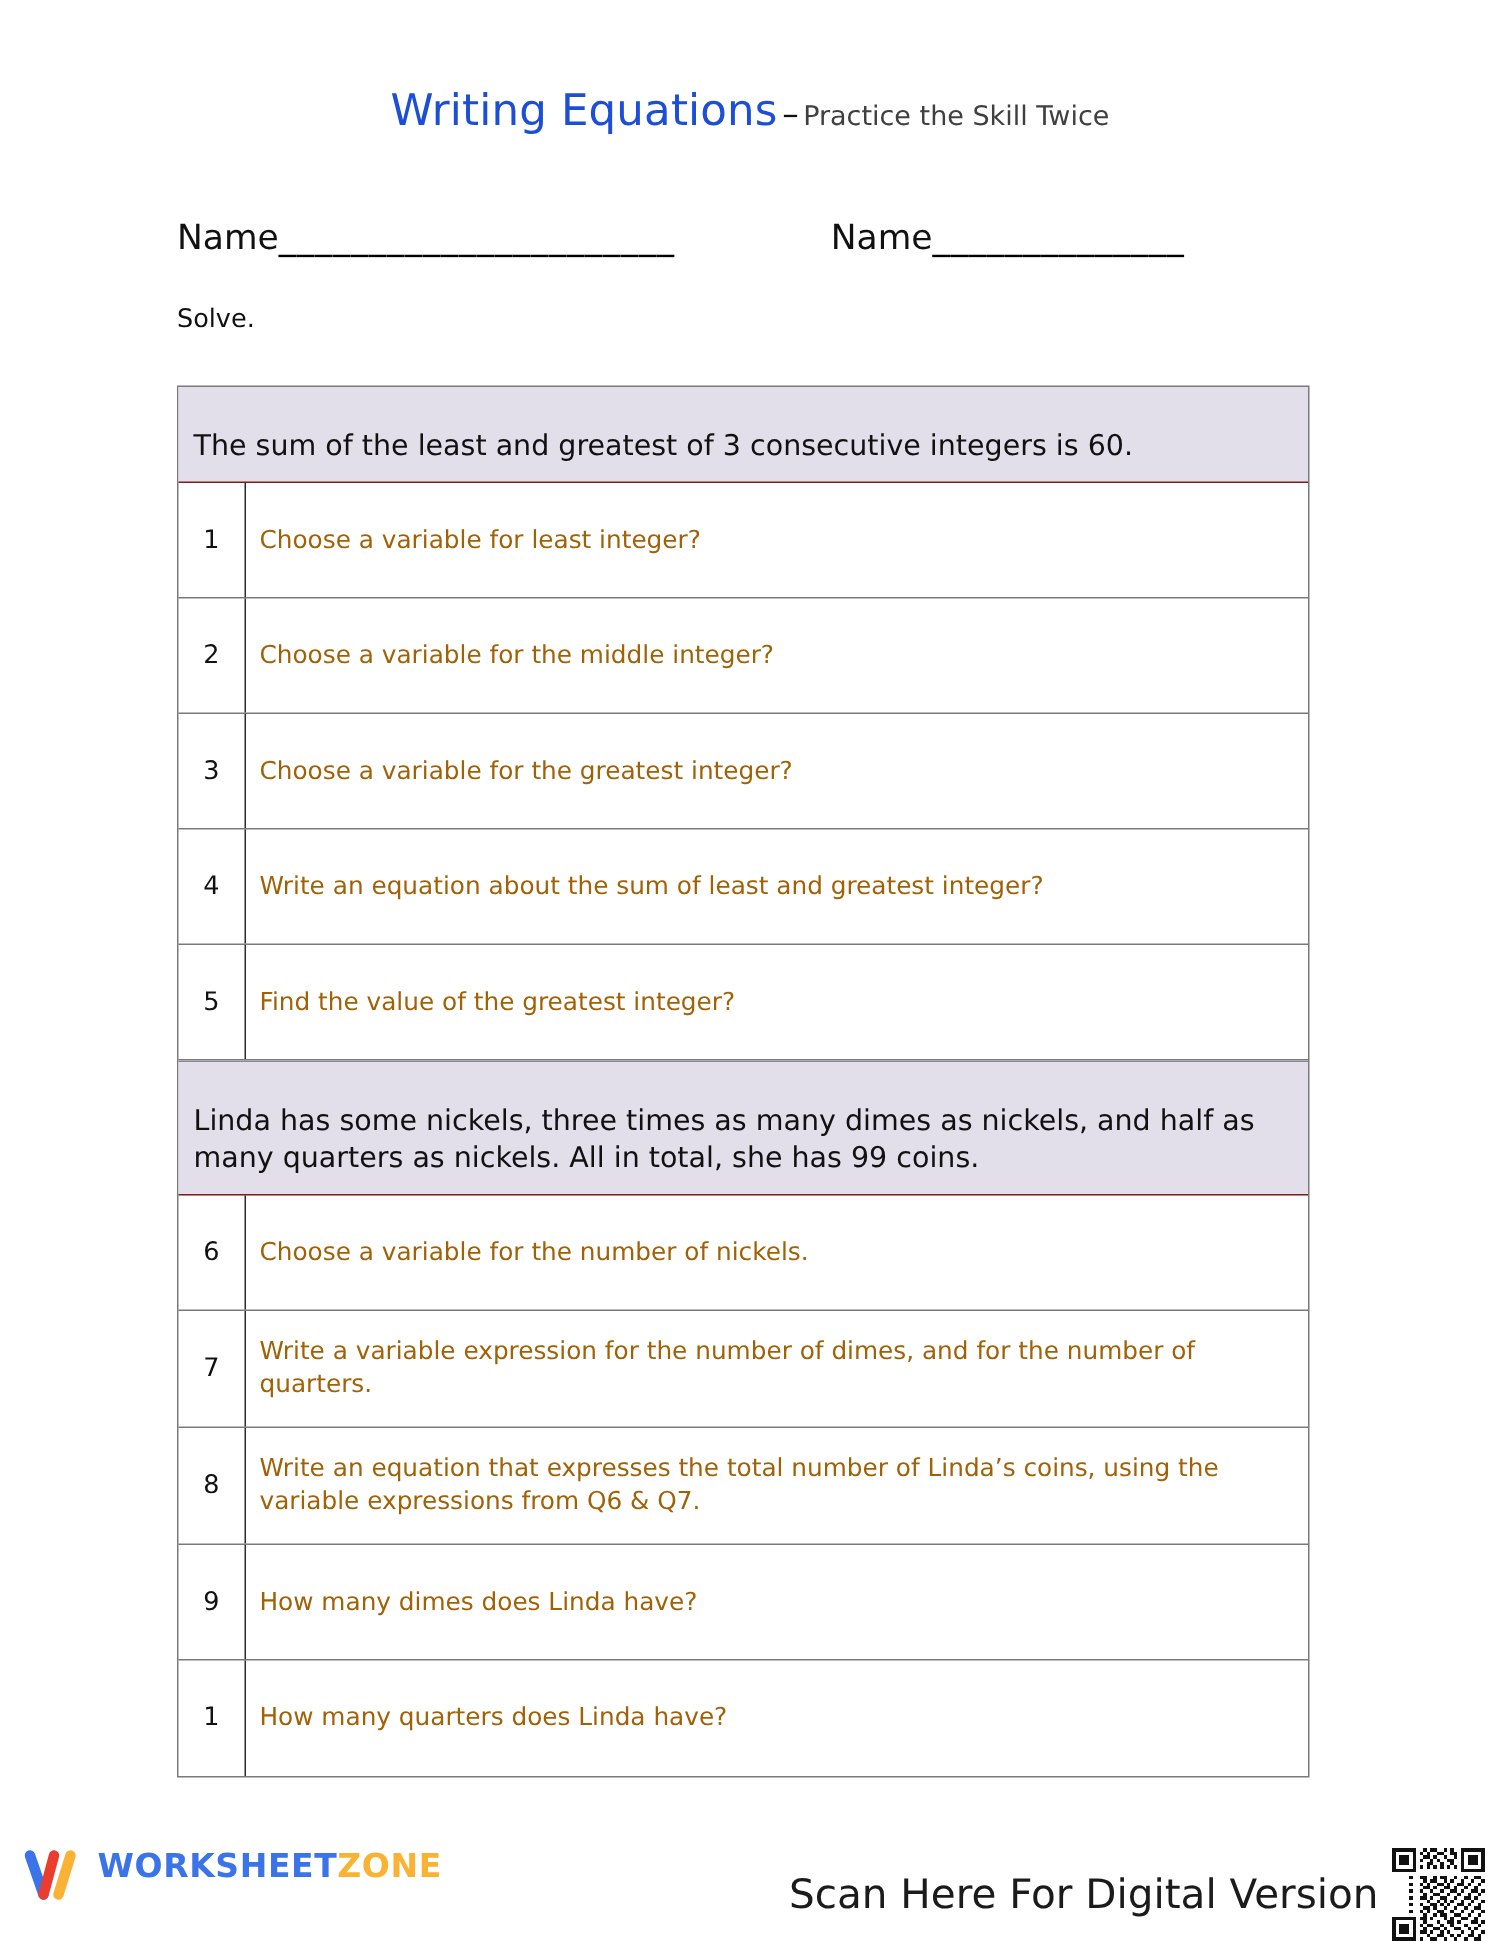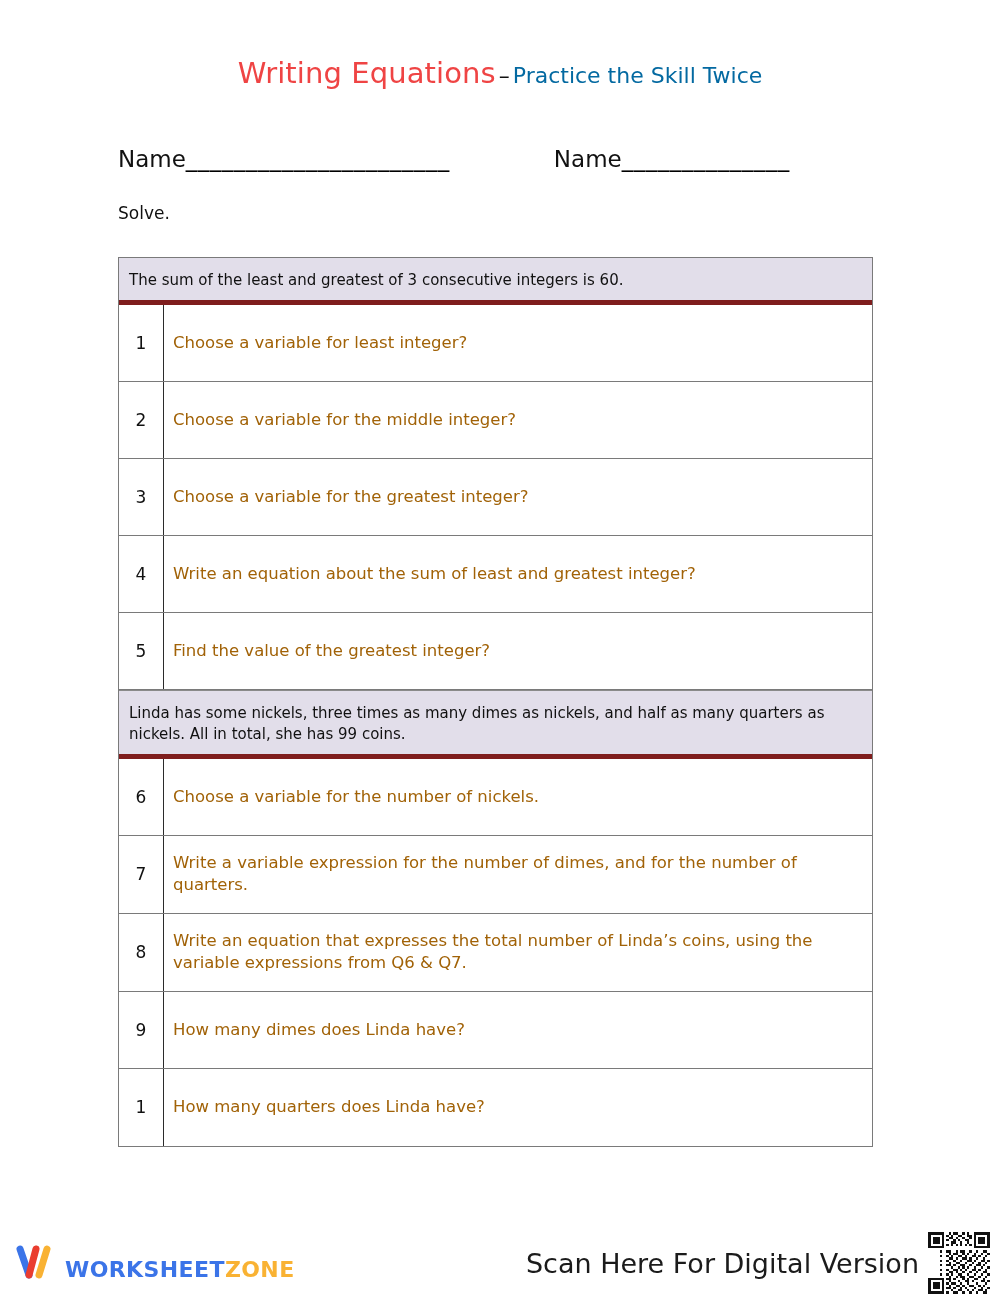--- a/index.html
+++ b/index.html
@@ -20,31 +20,31 @@
   
   .title-block {
     width: 100%;
     text-align: center;
     padding-top: 56px;
   }
   .title-main {
     font-size: 29px;
     font-weight: 400;
     letter-spacing: 0.1px;
-    color: #ef4444;
+    color: #1d4ed8;
   }
   .title-dash {
     font-size: 22px;
     color: #111111;
     padding: 0 3px;
   }
   .title-sub {
-    font-size: 22px;
+    font-size: 18px;
     font-weight: 400;
-    color: #0369a1;
+    color: #404040;
   }
 
   
   .namedate {
     position: absolute;
     left: 118px;
     top: 146px;
     width: 764px;
     display: flex;
     align-items: center;
@@ -76,23 +76,23 @@
     position: absolute;
     left: 118px;
     top: 257px;
     width: 755px;
     border: 1px solid #7a7a7a;
     border-collapse: collapse;
   }
   .prompt-row {
     background: #E2DEEA;
     border-top: 1px solid #8a8a8a;
-    border-bottom: 5px solid #7f1d1d;
-    padding: 12px 10px 10px 10px;
-    font-size: 15px;
+    border-bottom: 1px solid #7f1d1d;
+    padding: 27px 10px 10px 10px;
+    font-size: 19px;
     line-height: 1.35;
     color: #111111;
   }
   .prompt-row:first-child { border-top: none; }
 
   .q-row {
     display: flex;
     align-items: stretch;
     border-bottom: 1px solid #7a7a7a;
     min-height: 77px;
@@ -125,21 +125,21 @@
     left: 0;
     bottom: 0;
     width: 1000px;
     height: 70px;
   }
   .brand {
     position: absolute;
     left: 14px;
     top: 8px;
     display: flex;
-    align-items: flex-end;
+    align-items: flex-start;
     height: 50px;
   }
   .brand-mark { width: 42px; height: 38px; flex: 0 0 42px; }
   .brand-text {
     margin-left: 9px;
     font-size: 22px;
     font-weight: 700;
     letter-spacing: 0.4px;
   }
   .brand-work { color: #3b74e8; }

